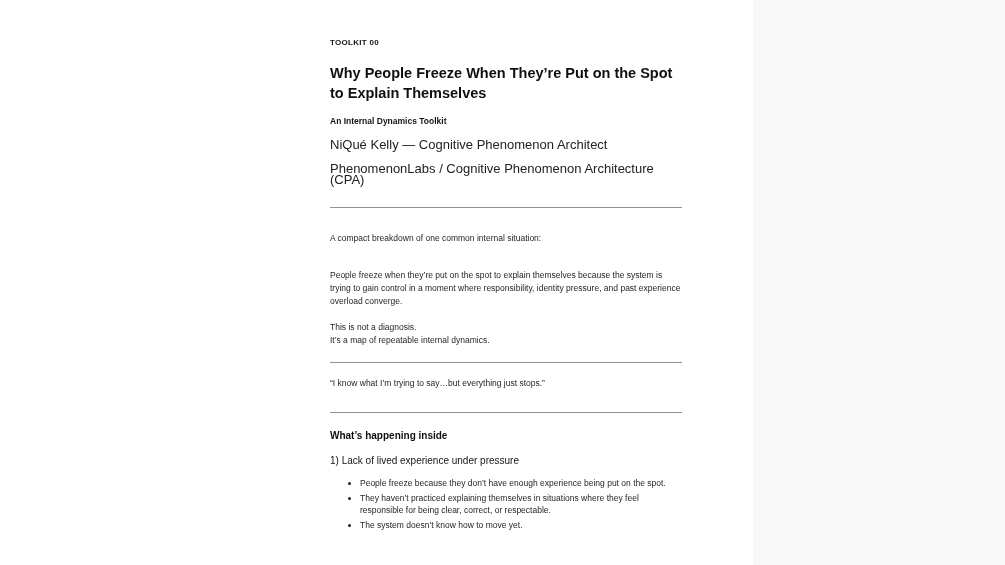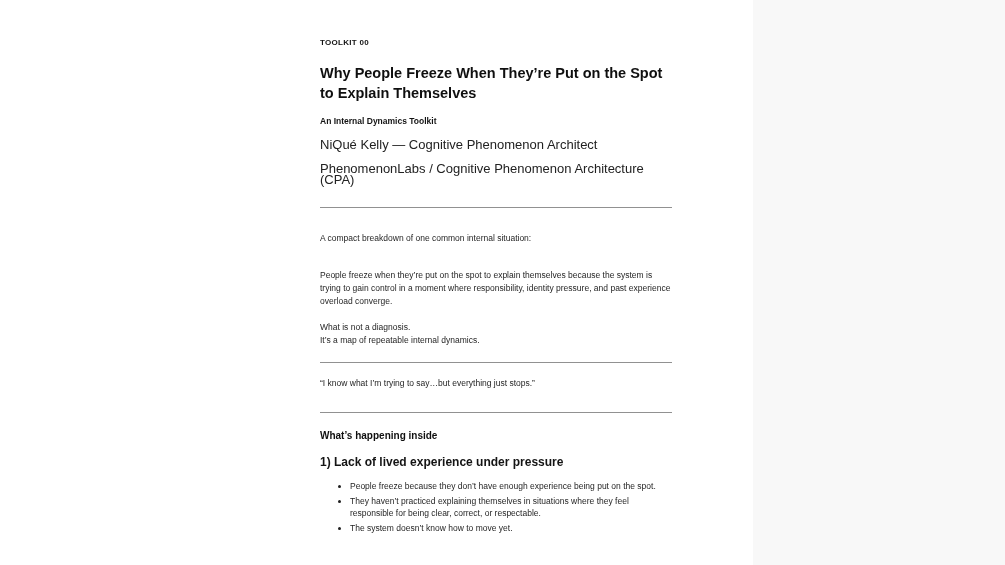--- a/index.html
+++ b/index.html
@@ -12,21 +12,21 @@
     overflow: hidden;
   }
   .right-gutter {
     position: absolute;
     left: 753px; top: 0;
     width: 252px; height: 565px;
     background: #f8f8f8;
   }
   .doc {
     position: absolute;
-    left: 320px; top: 38px;
+    left: 330px; top: 38px;
     width: 352px;
   }
   .kicker {
     font-size: 8px;
     font-weight: bold;
     letter-spacing: 0.3px;
     color: #141414;
   }
   .title {
     margin-top: 16px;
@@ -79,22 +79,22 @@
     color: #1f1f1f;
   }
   .quote {
     margin-top: 14px;
     font-size: 8.5px;
     line-height: 13px;
     color: #1f1f1f;
   }
   .h3 {
     margin-top: 14px;
-    font-size: 12px;
-    font-weight: bold;
+    font-size: 10px;
+    font-weight: normal;
     color: #141414;
   }
   .bullets {
     margin-top: 11px;
     padding-left: 30px;
     list-style: disc;
   }
   .bullets li {
     font-size: 8.5px;
     line-height: 12px;
@@ -114,21 +114,21 @@
   <div class="title">Why People Freeze When They’re Put on the Spot to Explain Themselves</div>
 
   <div class="meta-strong">An Internal Dynamics Toolkit</div>
   <div class="meta">NiQué Kelly — Cognitive Phenomenon Architect</div>
   <div class="meta">PhenomenonLabs / Cognitive Phenomenon Architecture (CPA)</div>
 
   <hr class="rule rule-1">
 
   <div class="para">A compact breakdown of one common internal situation:</div>
   <div class="para">People freeze when they’re put on the spot to explain themselves because the system is trying to gain control in a moment where responsibility, identity pressure, and past experience overload converge.</div>
-  <div class="note">What is not a diagnosis.</div>
+  <div class="note">This is not a diagnosis.</div>
   <div class="note-follow">It’s a map of repeatable internal dynamics.</div>
 
   <hr class="rule rule-2">
 
   <div class="quote">“I know what I’m trying to say…but everything just stops.”</div>
 
   <hr class="rule rule-3">
 
   <div class="h2">What’s happening inside</div>
   <div class="h3">1) Lack of lived experience under pressure</div>

